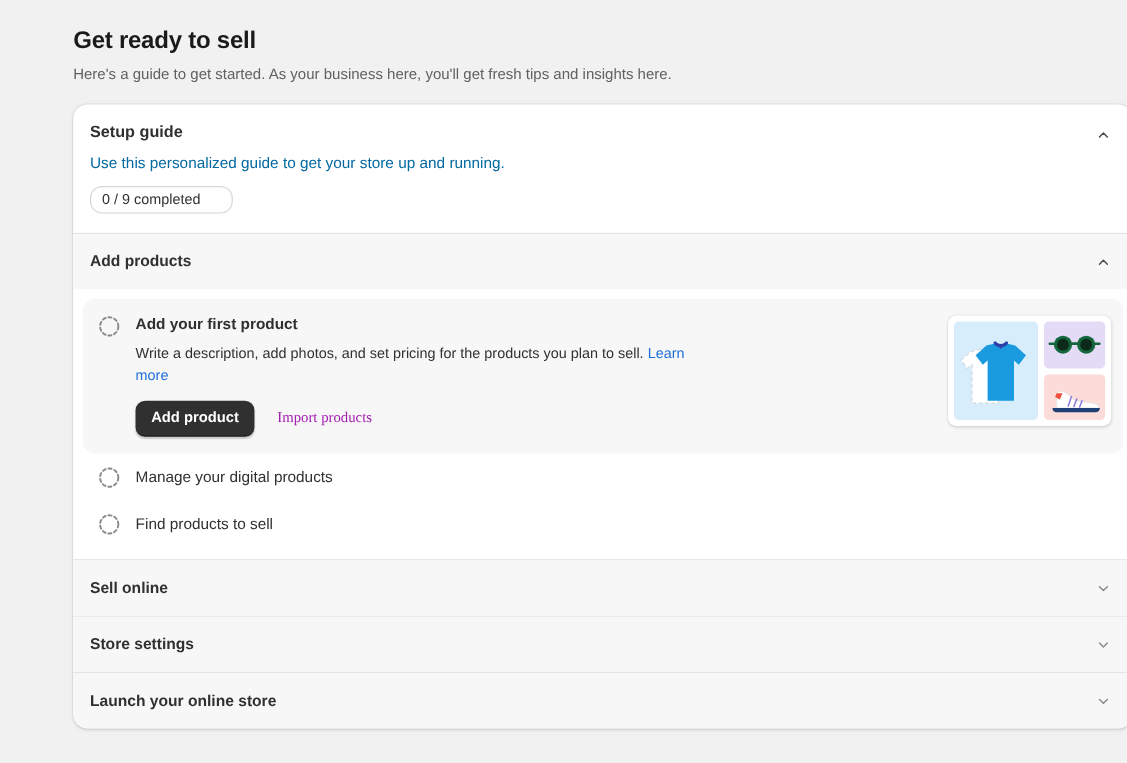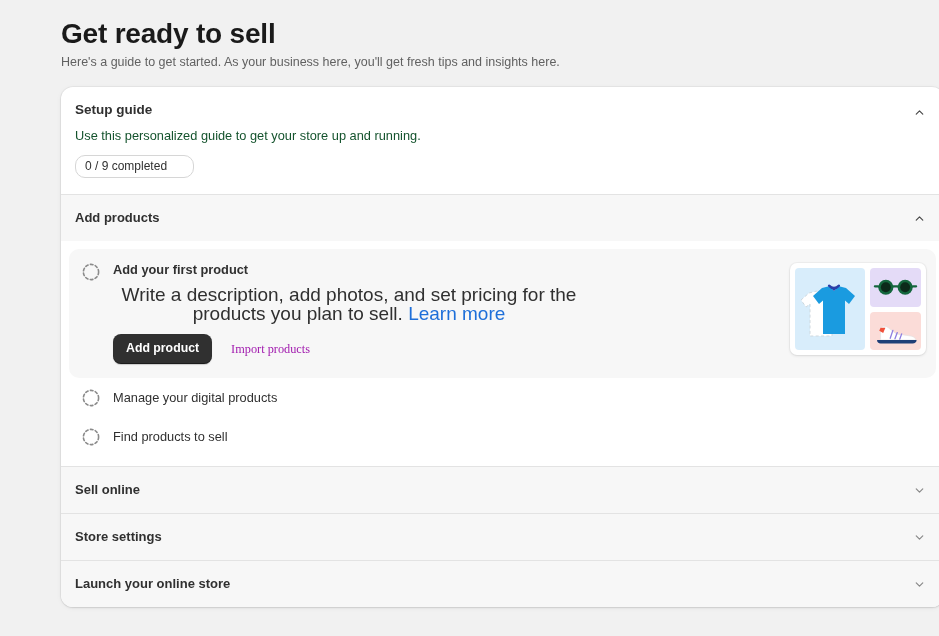--- a/index.html
+++ b/index.html
@@ -16,21 +16,21 @@
     overflow: hidden;
   }
 
   .page {
     padding: 22px 60px 0 61px;
     box-sizing: border-box;
   }
 
   
   .page-title {
-    font-size: 28px;
+    font-size: 20px;
     font-weight: 700;
     letter-spacing: -0.2px;
     color: #1a1a1a;
     margin: 0 0 8px 0;
     line-height: 24px;
   }
   .page-subtitle {
     font-size: 12.5px;
     color: #616161;
     margin: 0 0 16px 0;
@@ -53,21 +53,21 @@
   }
   .card-head h2 {
     font-size: 13.5px;
     font-weight: 700;
     color: #303030;
     margin: 0 0 8px 0;
     line-height: 18px;
   }
   .card-head p {
     font-size: 12.8px;
-    color: #14532d;
+    color: #0369a1;
     margin: 0 0 11px 0;
     line-height: 17px;
   }
   .badge {
     display: inline-block;
     font-size: 12px;
     color: #303030;
     border: 1px solid #d6d6d6;
     border-radius: 10px;
     padding: 3px 26px 4px 9px;
@@ -142,34 +142,33 @@
 
   .task-main { flex: 1 1 auto; min-width: 0; padding-right: 10px; }
   .task-title {
     font-size: 12.8px;
     font-weight: 700;
     color: #303030;
     line-height: 17px;
     margin: 0 0 7px 0;
   }
   .task-desc {
-    font-size: 19px;
+    font-size: 12px;
     color: #303030;
     line-height: 19px;
     margin: 0 0 11px 0;
     max-width: 472px;
-    text-align: center;
   }
   .task-desc a {
     color: #1e6fd9;
     text-decoration: none;
   }
   .task-actions {
     display: flex;
-    align-items: flex-end;
+    align-items: flex-start;
     gap: 10px;
   }
   .btn-primary {
     background: #303030;
     color: #ffffff;
     font-size: 12.3px;
     font-weight: 700;
     font-family: "Liberation Sans", sans-serif;
     border: none;
     border-radius: 8px;

